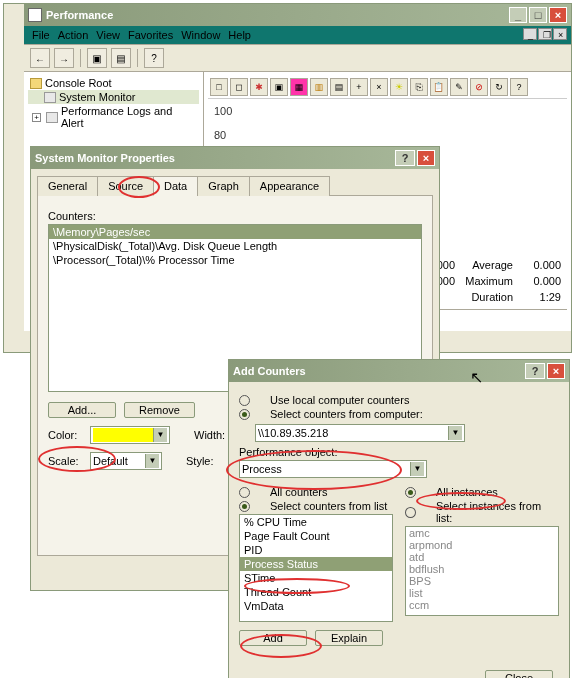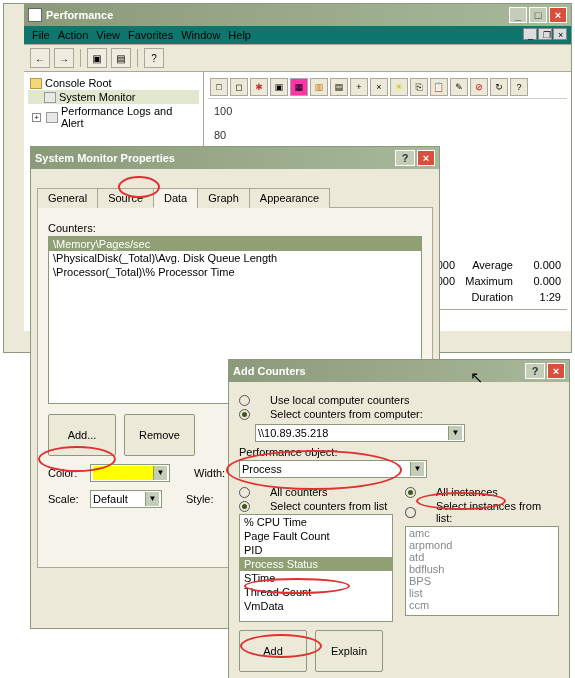--- a/index.html
+++ b/index.html
@@ -34,29 +34,29 @@
 .stats-row { display: flex; gap: 8px; justify-content: flex-end; padding: 2px 6px; font-size: 10px; }
 .stat-label { min-width: 50px; text-align: right; }
 .stat-val { min-width: 40px; text-align: right; }
 .col-headers { display: flex; border-top: 1px solid #aca899; margin-top:4px; }
 .col-headers .ch { border: 1px solid #aca899; background: #ece9d8; padding: 2px 6px; font-size: 10px; cursor:pointer; }
 
 
 .props { position: absolute; left: 30px; top: 146px; width: 410px; }
 .props-body { background: #ece9d8; padding: 6px; }
 .tabs { display: flex; border-bottom: 1px solid #aca899; }
-.tab { padding: 3px 10px; border: 1px solid #aca899; border-bottom: none; background: #ece9d8; margin-right: -1px; cursor: pointer; position: relative; top: 1px; margin-top: 12px; }
+.tab { padding: 3px 10px; border: 1px solid #aca899; border-bottom: none; background: #ece9d8; margin-right: -1px; cursor: pointer; position: relative; top: 1px; }
 .tab.active { background: #f5f3ea; border-bottom: 1px solid #f5f3ea; }
 .tab-content { background: #f5f3ea; border: 1px solid #aca899; border-top: none; padding: 10px; min-height: 360px; }
 .label { display: block; margin: 4px 0 2px; }
 .listbox { border: 1px solid #8a9a7a; background: #fff; width: 100%; }
 .listbox .lbitem { padding: 1px 4px; cursor: pointer; }
 .listbox .lbitem.sel { background: #8fa075; color: #fff; }
 .btn-row { display: flex; gap: 8px; margin-top: 10px; }
-.button { border: 1px solid #8a9a7a; background: #ece9d8; padding: 14px 14px; border-radius: 2px; cursor: pointer; min-width: 68px; text-align: center; }
+.button { border: 1px solid #8a9a7a; background: #ece9d8; padding: 1px 14px; border-radius: 2px; cursor: pointer; min-width: 68px; text-align: center; }
 .form-row { display: flex; align-items: center; gap: 6px; margin-top: 8px; }
 .combo { border: 1px solid #8a9a7a; background: #fff; padding: 1px 2px; display: flex; align-items: center; cursor: default; }
 .combo .dd { width: 14px; height: 14px; background: #c4cdb7; border-left: 1px solid #8a9a7a; text-align: center; line-height: 14px; cursor: pointer; margin-left: auto; font-size:8px; }
 .color-swatch { width: 60px; height: 14px; background: yellow; }
 .dlg-btns { display: flex; justify-content: flex-end; gap: 6px; padding: 6px; }
 
 
 .addc { position: absolute; left: 228px; top: 359px; width: 342px; }
 .addc-body { background: #ece9d8; padding: 10px; }
 .radio-row { display: flex; align-items: center; gap: 20px; margin: 2px 0; cursor: pointer; }

